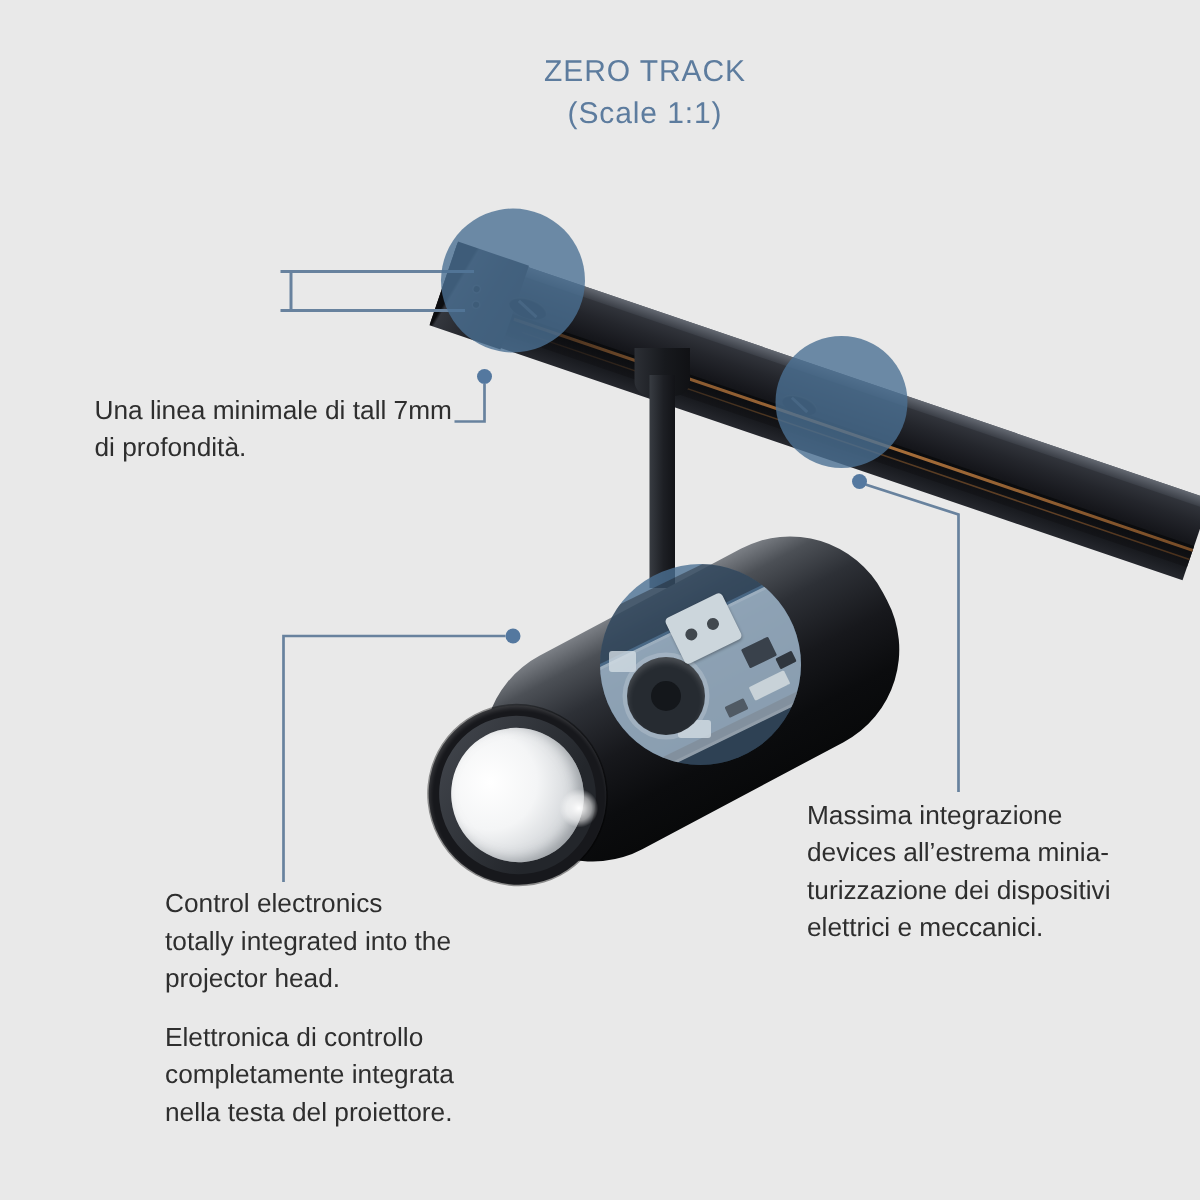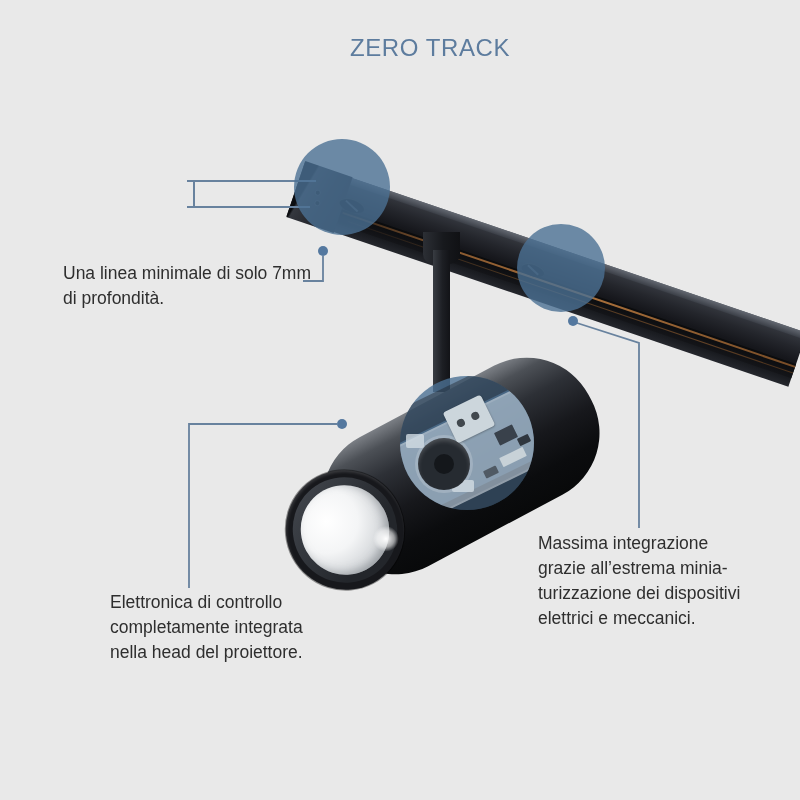--- a/index.html
+++ b/index.html
@@ -6,21 +6,21 @@
   body{
     width:800px;height:800px;position:relative;overflow:hidden;
     background:#e9e9e9;
     font-family:"Liberation Sans", sans-serif;
   }
   .abs{position:absolute;}
 
   
   .title-block{
     left:280px;top:34px;width:300px;text-align:center;
-    color:#5d7c9e;font-size:24px;line-height:28px;letter-spacing:0.6px;
+    color:#5d7c9e;font-size:20px;line-height:28px;letter-spacing:0.6px;
   }
   .title-line{white-space:pre-line;}
 
   
   .annot{color:#2e2e2e;font-size:17.5px;line-height:25px;}
   .annot .para{white-space:pre-line;}
   .annot .para + .para{margin-top:14px;}
   #annot-height{left:63px;top:261px;width:290px;}
   #annot-height .para + .para{margin-top:26px;}
   #annot-electronics{left:110px;top:590px;width:260px;}
@@ -138,20 +138,21 @@
   .smd{position:absolute;border-radius:1px;}
 
   
   #lines-svg{left:0;top:0;z-index:6;}
 </style>
 </head>
 <body>
 
 <div class="abs title-block">
   <div class="title-line">ZERO TRACK</div>
+  <div class="title-line">(Scale 1:1)</div>
 </div>
 
 <div class="abs" id="track">
   <div class="top-face"></div>
   <div class="channel"></div>
   <div class="copper1"></div>
   <div class="copper2"></div>
   <div class="endcap">
     <div class="cap-hole" style="left:20px;top:24px;"></div>
     <div class="cap-hole" style="left:23px;top:34px;"></div>
@@ -212,28 +213,31 @@
     <div class="pin" style="left:8px;top:13px;"></div>
     <div class="pin" style="left:24px;top:13px;"></div>
   </div>
   <div class="smd" style="left:96px;top:52px;width:20px;height:14px;background:#39414b;transform:rotate(-26deg);"></div>
   <div class="smd" style="left:100px;top:76px;width:26px;height:10px;background:#c8d2d8;transform:rotate(-26deg);"></div>
   <div class="smd" style="left:118px;top:60px;width:12px;height:8px;background:#2f363e;transform:rotate(-26deg);"></div>
   <div class="smd" style="left:84px;top:92px;width:14px;height:8px;background:#505a64;transform:rotate(-26deg);"></div>
 </div>
 
 <div class="abs annot" id="annot-height">
-  <div class="para">Una linea minimale di solo 7mm
+  <div class="para">Una linea minimale di tall 7mm
 di profondità.</div>
 </div>
 
 <div class="abs annot" id="annot-electronics">
+  <div class="para">Control electronics
+totally integrated into the
+projector head.</div>
   <div class="para">Elettronica di controllo
 completamente integrata
-nella head del proiettore.</div>
+nella testa del proiettore.</div>
 </div>
 
 <div class="abs annot" id="annot-integration">
   <div class="para">Massima integrazione
-grazie all’estrema minia-
+devices all’estrema minia-
 turizzazione dei dispositivi
 elettrici e meccanici.</div>
 </div>
 
 </body></html>

